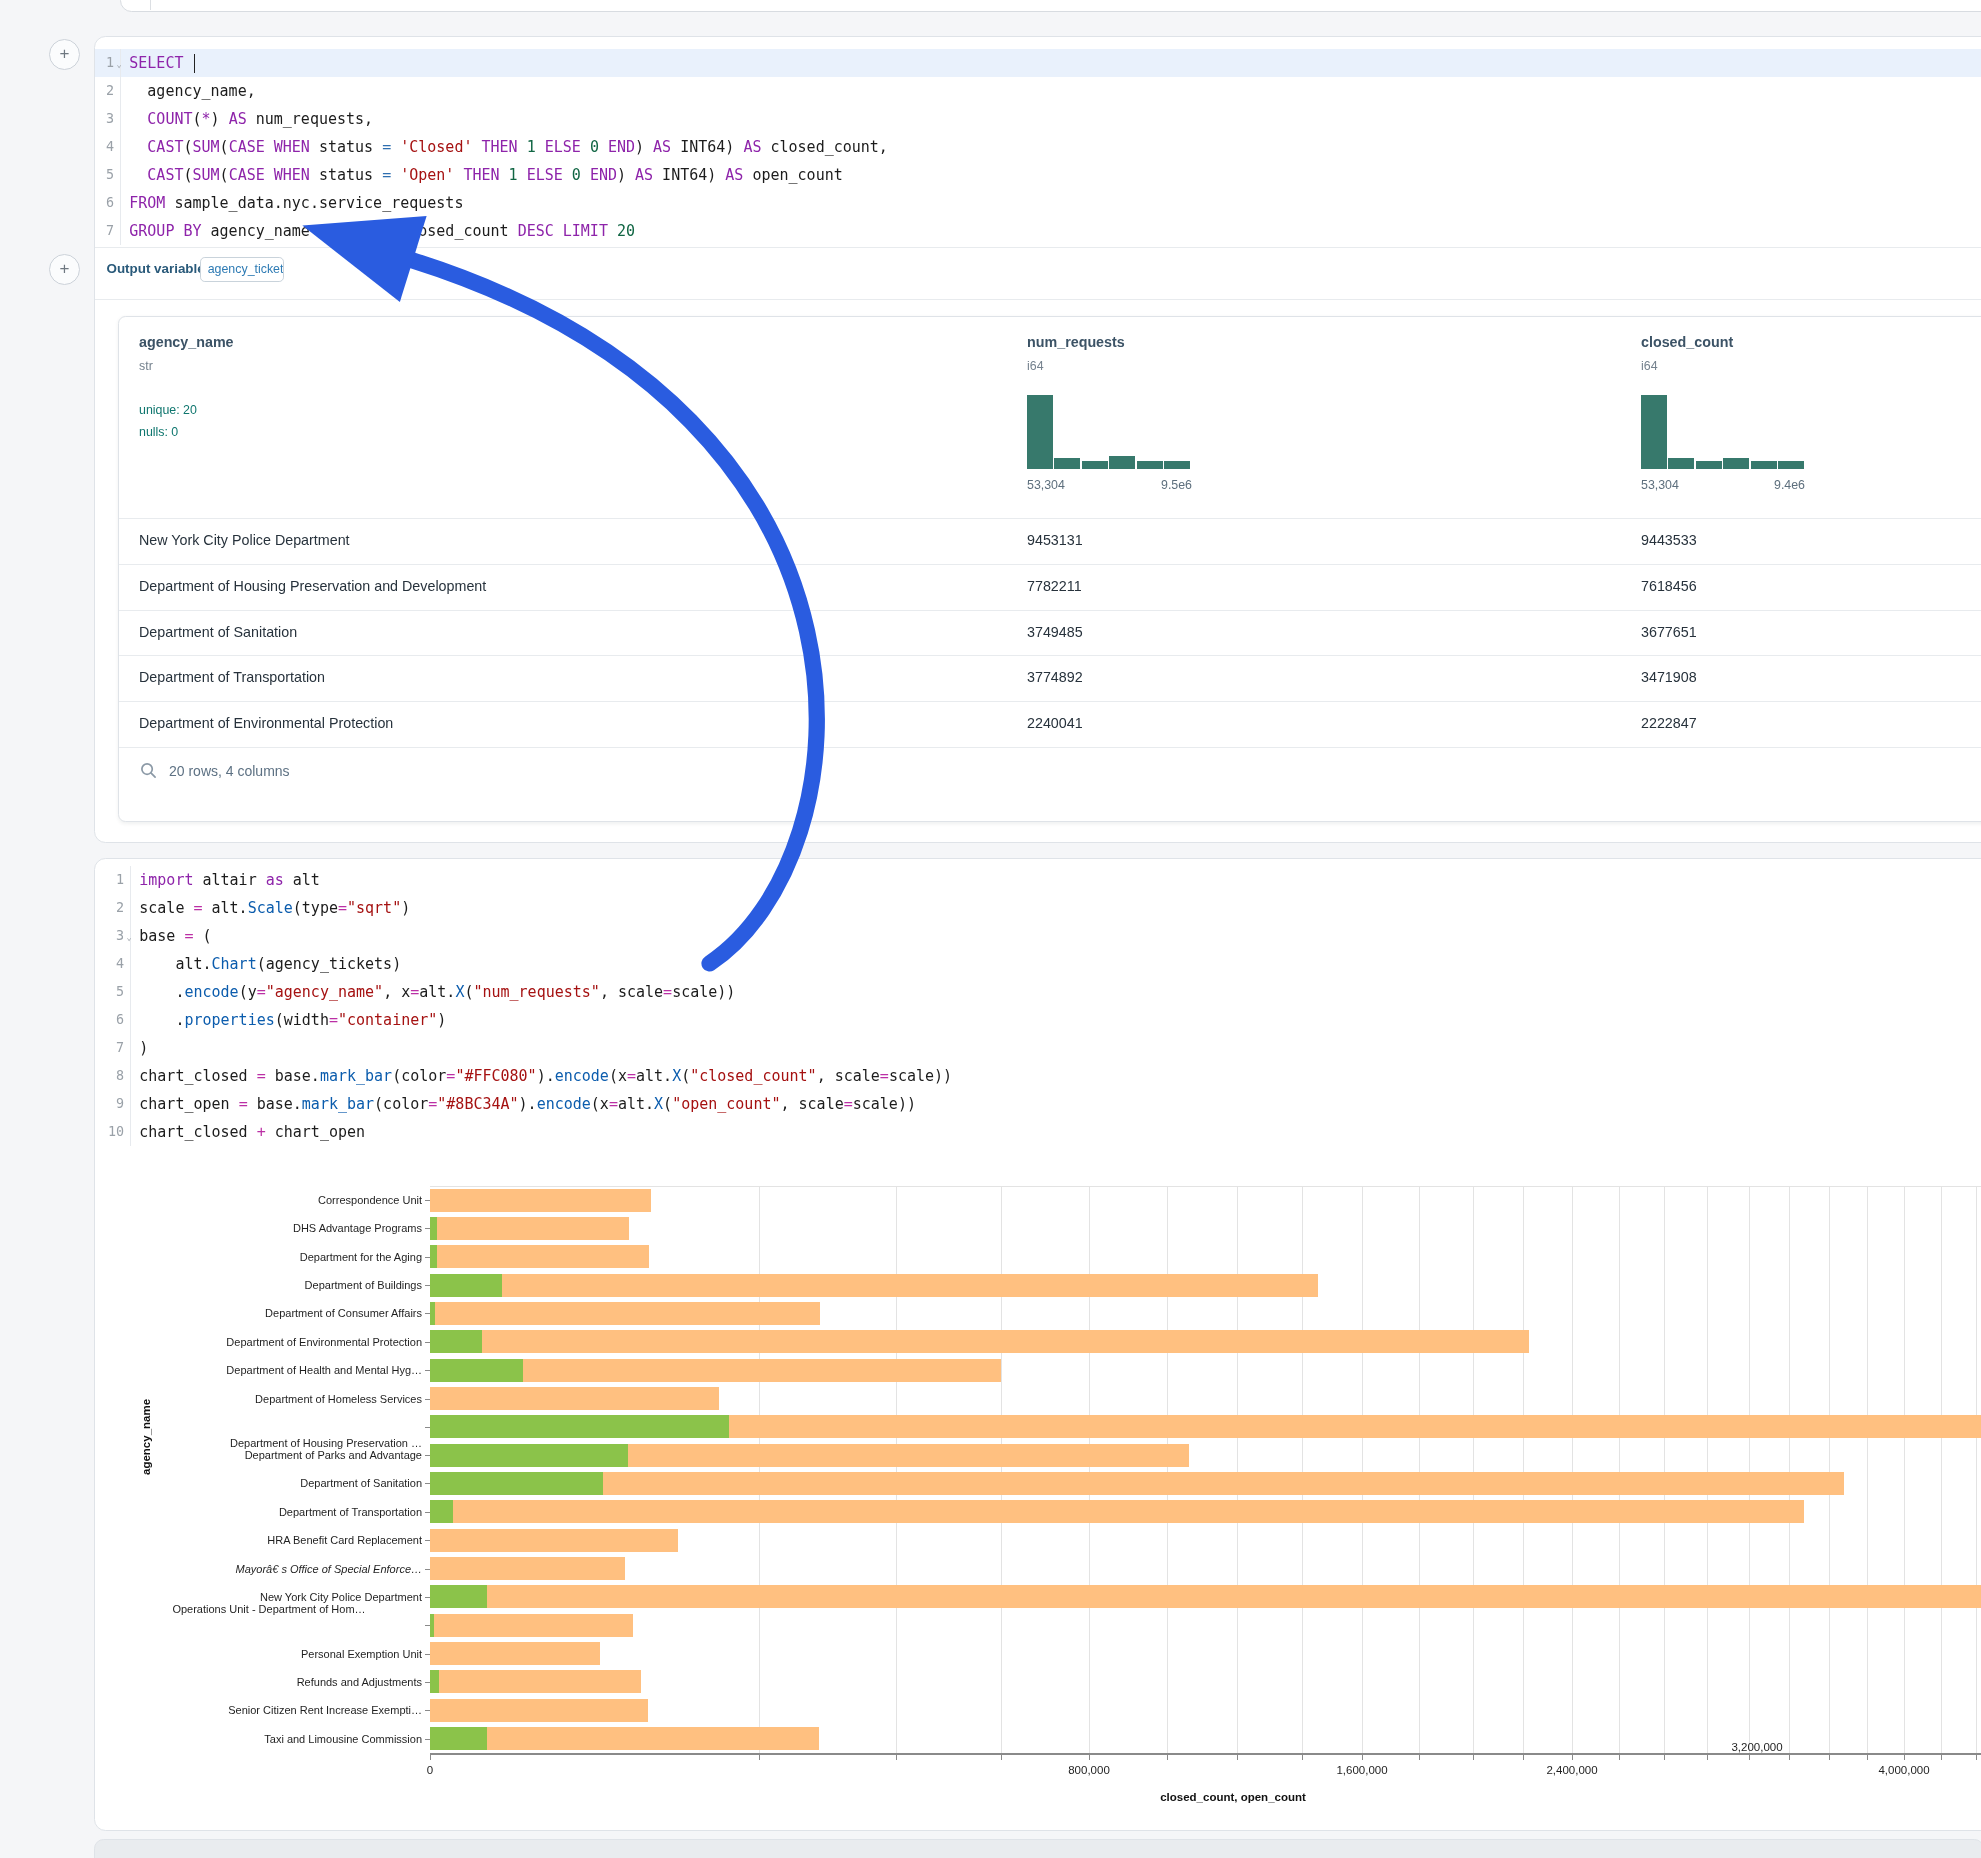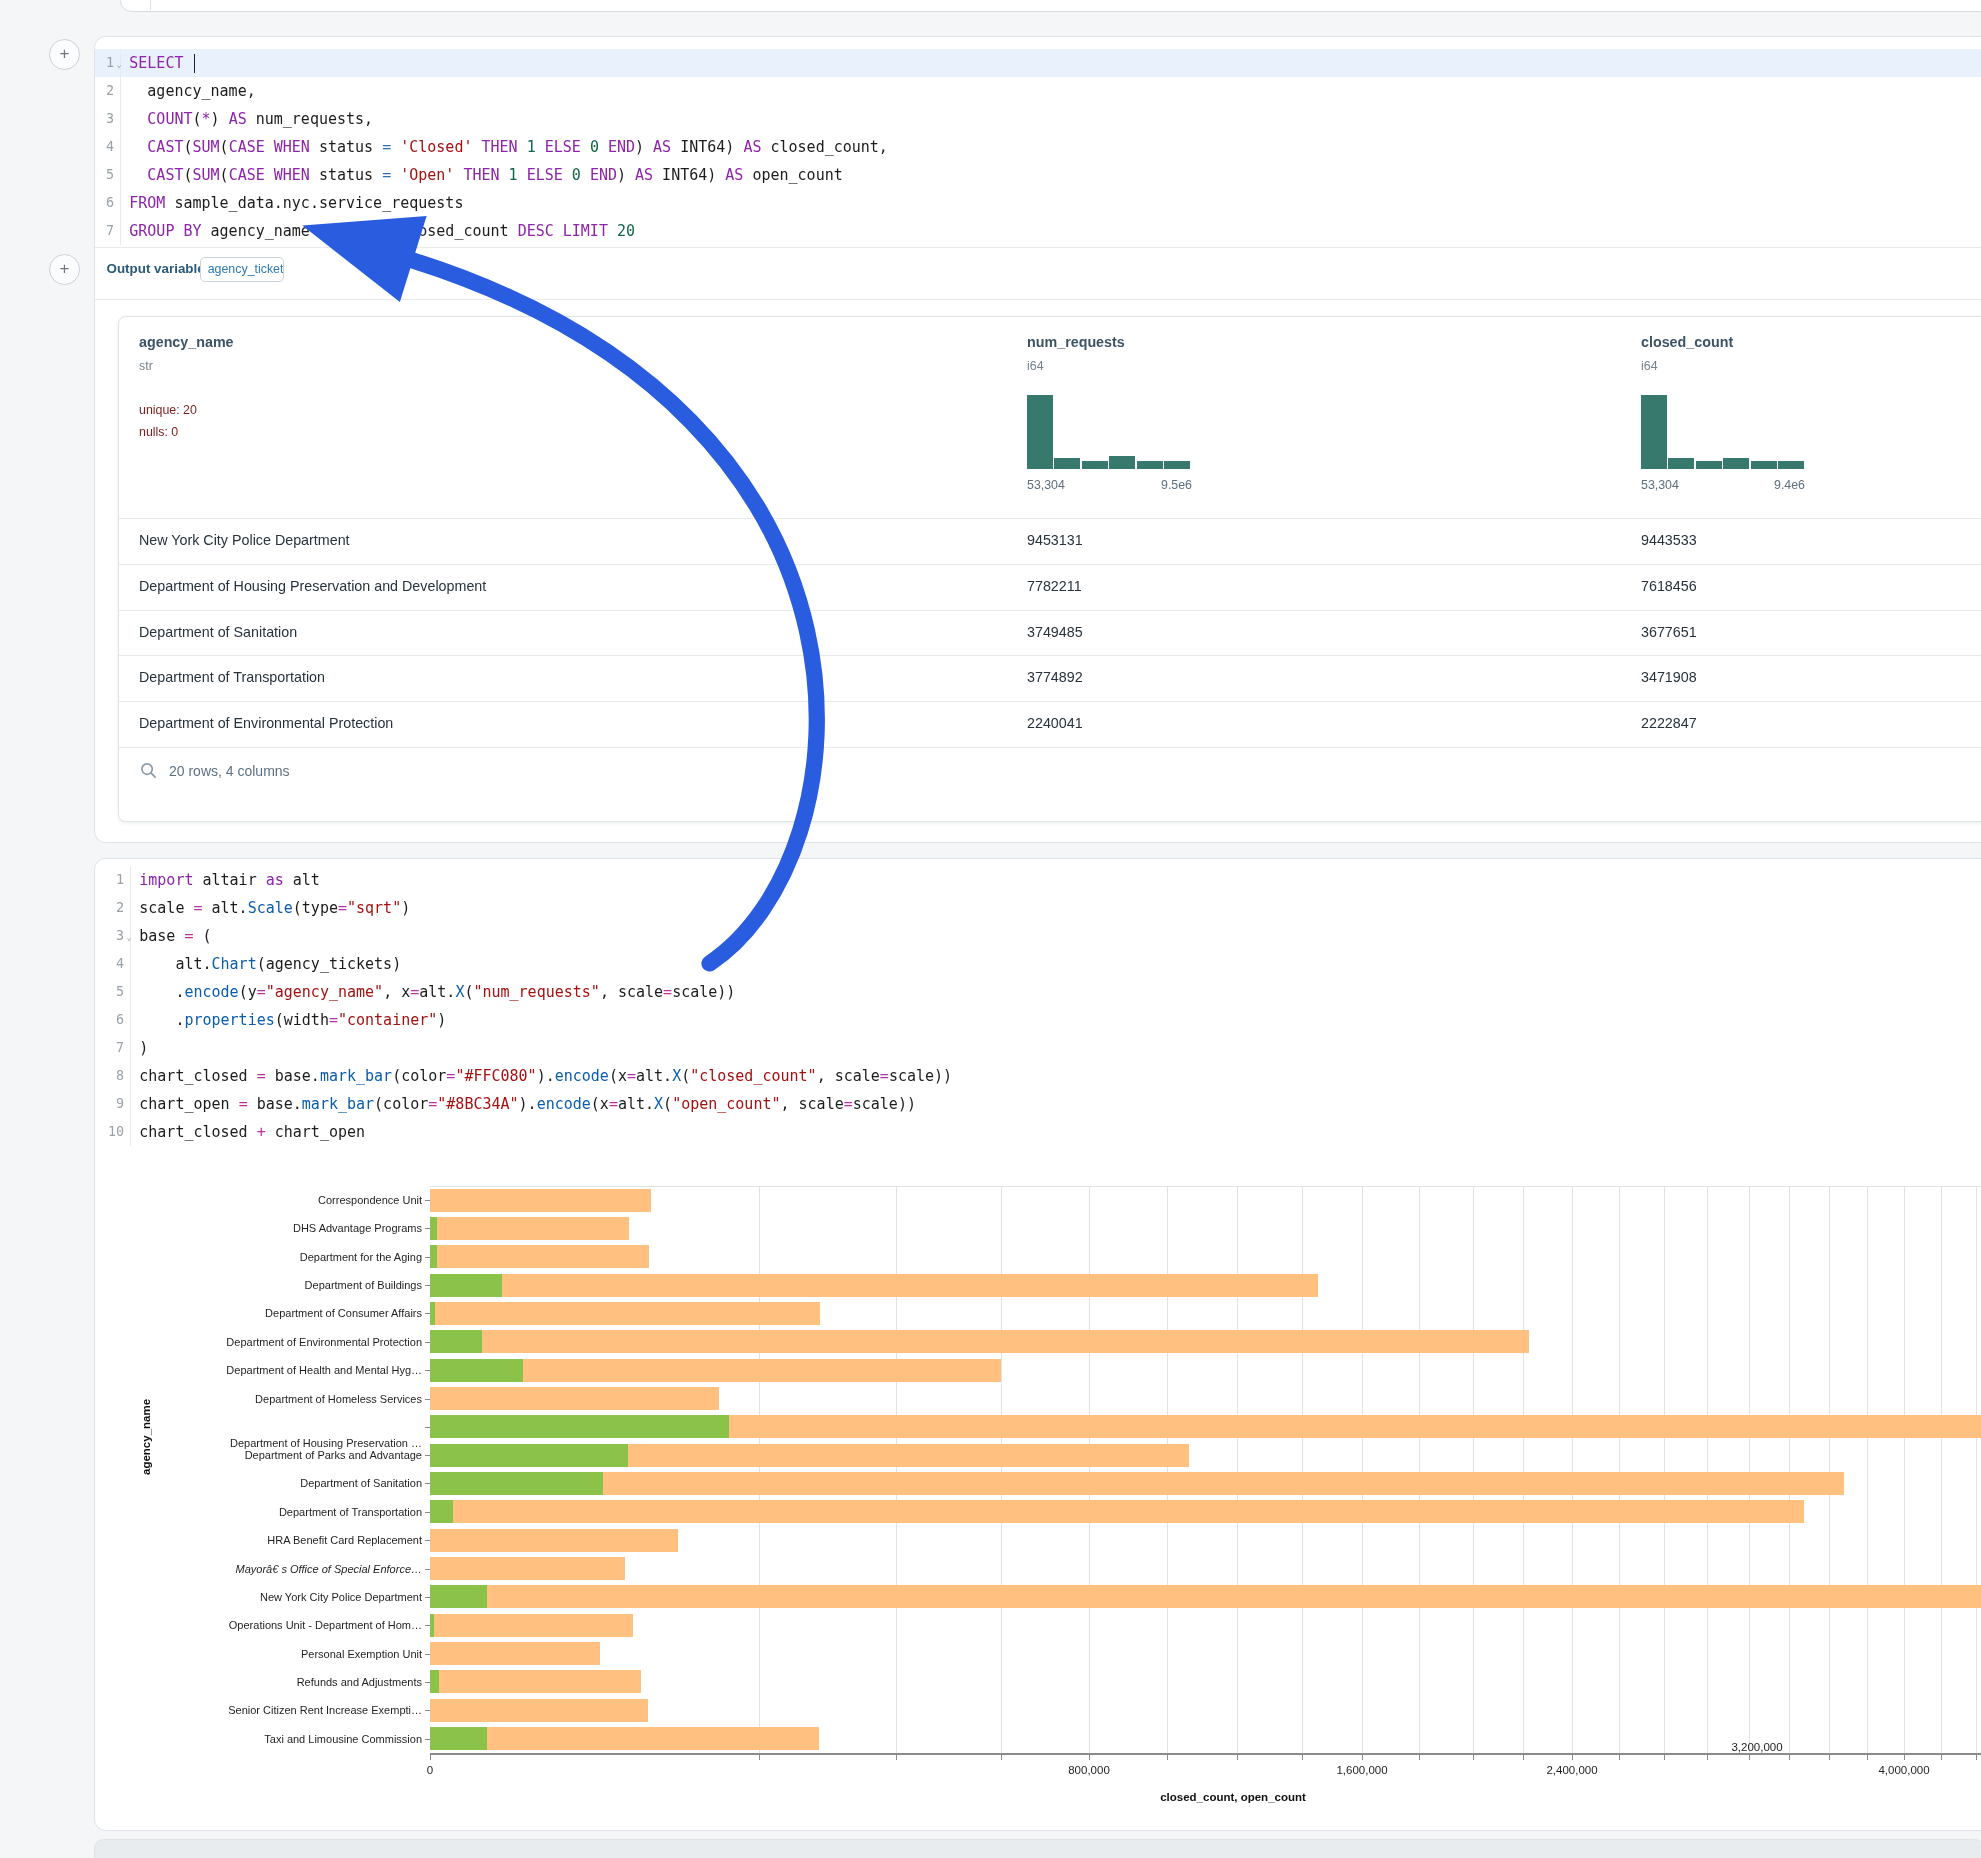--- a/index.html
+++ b/index.html
@@ -19,21 +19,21 @@
   .plusbtn{position:absolute;width:29px;height:29px;border-radius:50%;border:1px solid #ccd2d9;
            background:#fbfcfd;color:#6e7780;font-size:17px;line-height:27px;text-align:center;}
   .sep{position:absolute;left:0;right:0;height:1px;background:#e8ebee;}
   .ov-label{position:absolute;font-size:13.4px;font-weight:bold;color:#2a5a7a;}
   .ov-badge{position:absolute;height:23px;border:1px solid #c9d3db;border-radius:4.8px;background:#fff;
             color:#2e7bb4;font-size:12.4px;line-height:23px;padding:0 6.7px;overflow:hidden;white-space:nowrap;}
   .tbl-card{position:absolute;background:#fff;border:1px solid #dfe3e8;border-radius:7.6px;
             box-shadow:0 1.9px 3.8px rgba(40,50,60,0.07);overflow:hidden;}
   .col-name{position:absolute;font-size:14.3px;font-weight:bold;color:#3c5366;}
   .col-type{position:absolute;font-size:12.4px;color:#75828e;}
-  .col-meta{position:absolute;font-size:12.4px;color:#7f1d1d;}
+  .col-meta{position:absolute;font-size:12.4px;color:#0f766e;}
   .hist{position:absolute;display:flex;align-items:flex-end;gap:1.4px;}
   .hist .bar{background:#37796c;width:26px;}
   .hist-min,.hist-max{position:absolute;font-size:12.4px;color:#5d6f7d;}
   .trow{position:absolute;left:0;right:0;height:46px;border-top:1px solid #e8ebee;}
   .tcell{position:absolute;top:13.4px;font-size:14.3px;color:#27323c;white-space:nowrap;}
   .tfooter{position:absolute;font-size:14px;color:#5d7183;}
   .chart-area{position:absolute;}
   .gridline{position:absolute;width:1px;background:#e3e3e3;}
   .xtick{position:absolute;width:1px;height:5.7px;background:#8a8a8a;}
   .ytick{position:absolute;height:1px;width:4.8px;background:#8a8a8a;}
@@ -233,21 +233,21 @@
         <div class="ytick" style="left: 330px; top: 681px;"></div>
         <div class="bar-orange" style="left: 335px; top: 698px; width: 195px; background: rgb(255, 192, 128);"></div>
         <div class="ylabel" style="left: 21px; top: 710px; font-style: italic;">Mayorâ€ s Office of Special Enforce…</div>
         <div class="ytick" style="left: 330px; top: 710px;"></div>
         <div class="bar-orange" style="left: 335px; top: 726px; width: 1572px; background: rgb(255, 192, 128);"></div>
         <div class="bar-green" style="left: 335px; top: 726px; width: 57px; background: rgb(139, 195, 74);"></div>
         <div class="ylabel" style="left: 21px; top: 738px;">New York City Police Department</div>
         <div class="ytick" style="left: 330px; top: 738px;"></div>
         <div class="bar-orange" style="left: 335px; top: 755px; width: 203px; background: rgb(255, 192, 128);"></div>
         <div class="bar-green" style="left: 335px; top: 755px; width: 4px; background: rgb(139, 195, 74);"></div>
-        <div class="ylabel" style="left: 21px; top: 766px;">Operations Unit - Department of Hom…</div>
+        <div class="ylabel" style="left: 21px; top: 750px; text-align: center;">Operations Unit - Department of Hom…</div>
         <div class="ytick" style="left: 330px; top: 766px;"></div>
         <div class="bar-orange" style="left: 335px; top: 783px; width: 170px; background: rgb(255, 192, 128);"></div>
         <div class="ylabel" style="left: 21px; top: 795px;">Personal Exemption Unit</div>
         <div class="ytick" style="left: 330px; top: 795px;"></div>
         <div class="bar-orange" style="left: 335px; top: 811px; width: 211px; background: rgb(255, 192, 128);"></div>
         <div class="bar-green" style="left: 335px; top: 811px; width: 9px; background: rgb(139, 195, 74);"></div>
         <div class="ylabel" style="left: 21px; top: 823px;">Refunds and Adjustments</div>
         <div class="ytick" style="left: 330px; top: 823px;"></div>
         <div class="bar-orange" style="left: 335px; top: 840px; width: 218px; background: rgb(255, 192, 128);"></div>
         <div class="ylabel" style="left: 21px; top: 851px;">Senior Citizen Rent Increase Exempti…</div>

